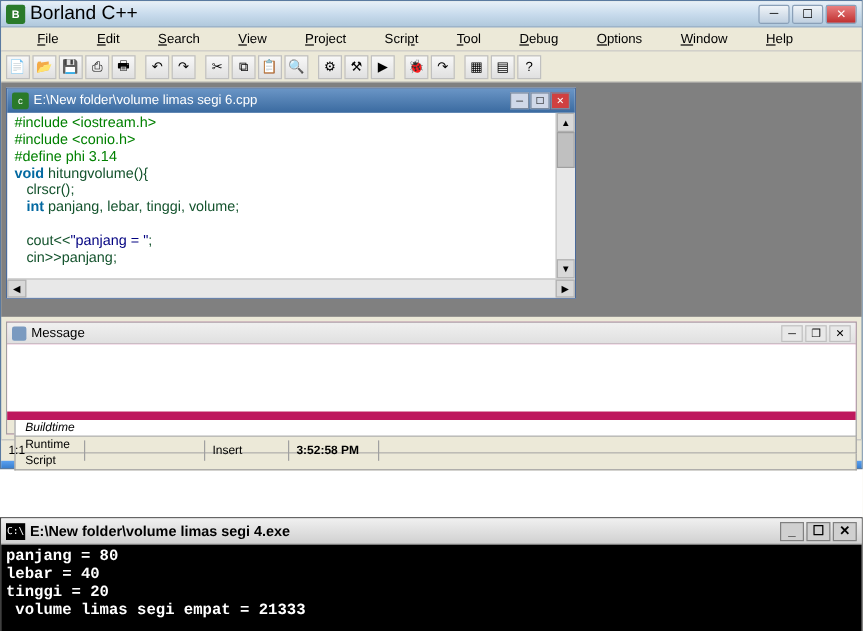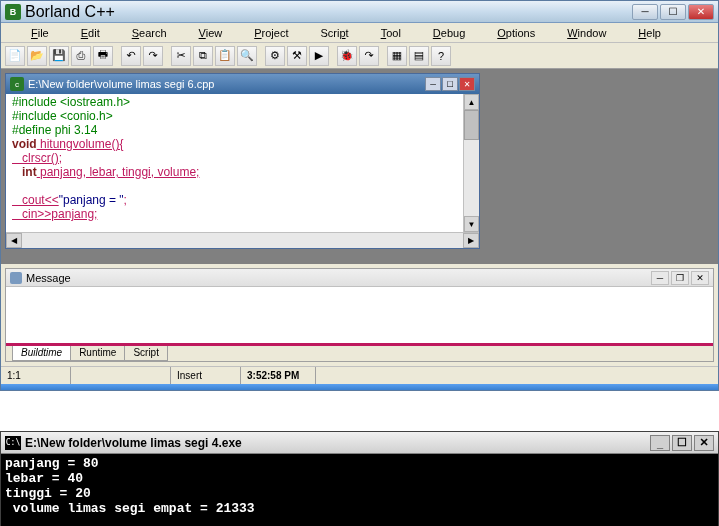--- a/index.html
+++ b/index.html
@@ -34,32 +34,32 @@
 .code-area { flex:1; padding:2px 6px; font-family:"Courier New",monospace; font-size:12px; white-space:pre; overflow:hidden; line-height:13px; }
 .editor-scroll { width:16px; background:#e8e8e8; border-left:1px solid #c0c0c0; display:flex; flex-direction:column; }
 .scroll-arrow { height:16px; background:#d8d8d8; border:1px solid #b0b0b0; display:flex; align-items:center; justify-content:center; font-size:8px; cursor:pointer; }
 .scroll-track { flex:1; background:#e8e8e8; }
 .scroll-thumb { width:100%; height:30px; background:#c0c0c0; border:1px solid #a0a0a0; }
 .hscroll { height:16px; background:#e8e8e8; border-top:1px solid #c0c0c0; display:flex; }
 .hscroll-arrow { width:16px; height:100%; background:#d8d8d8; border:1px solid #b0b0b0; display:flex; align-items:center; justify-content:center; font-size:8px; cursor:pointer; }
 .hscroll-track { flex:1; }
 
 .c-green { color:#008000; }
-.c-blue { color:#7f1d1d; font-weight:bold; }
+.c-blue { color:#0369a1; font-weight:bold; }
 .c-navy { color:#000080; }
-.c-black { color:#be185d;text-decoration:underline; }
+.c-black { color:#14532d; }
 
 .message-panel { height:94px; background:#f9a8d4; border:1px solid #a0a0a0; margin:4px; display:flex; flex-direction:column; }
 .message-title { height:18px; display:flex; align-items:center; padding:0 4px; font-size:11px; background:linear-gradient(to bottom,#f0f0f0,#e0e0e0); border-bottom:1px solid #c0c0c0; }
 .message-title .micon { width:12px; height:12px; background:#7a9ac0; border-radius:2px; margin-right:4px; }
 .message-title .mtitle { flex:1; }
 .message-title .mwin { display:flex; gap:2px; }
 .message-title .mwin-btn { width:18px; height:14px; border:1px solid #c0c0c0; background:#e8e8e8; display:flex; align-items:center; justify-content:center; font-size:9px; cursor:pointer; }
 .message-body { flex:1; background:#fff; }
-.tabs { height:18px; display:flex; background:#ece9d8; border-top:3px solid #be185d; padding-left:6px; }
+.tabs { height:18px; display:flex; background:#ece9d8; border-top:7px solid #be185d; padding-left:6px;flex-direction:column; }
 .tab { padding:1px 8px; font-size:10px; border:1px solid #a0a0a0; border-top:none; background:#ece9d8; cursor:pointer; margin-right:-1px; }
 .tab.active { background:#fff; font-style:italic; }
 
 .status-bar { height:18px; background:#ece9d8; border-top:1px solid #c0c0c0; display:flex; font-size:10px; }
 .status-cell { padding:1px 6px; border-right:1px solid #a0a0a0; display:flex; align-items:center; }
 .status-main { flex:1; }
 .status-small { width:70px; }
 
 .bottom-divider { height:6px; background:linear-gradient(to bottom,#5aa0f0 0%,#3a80d0 100%); }
 

